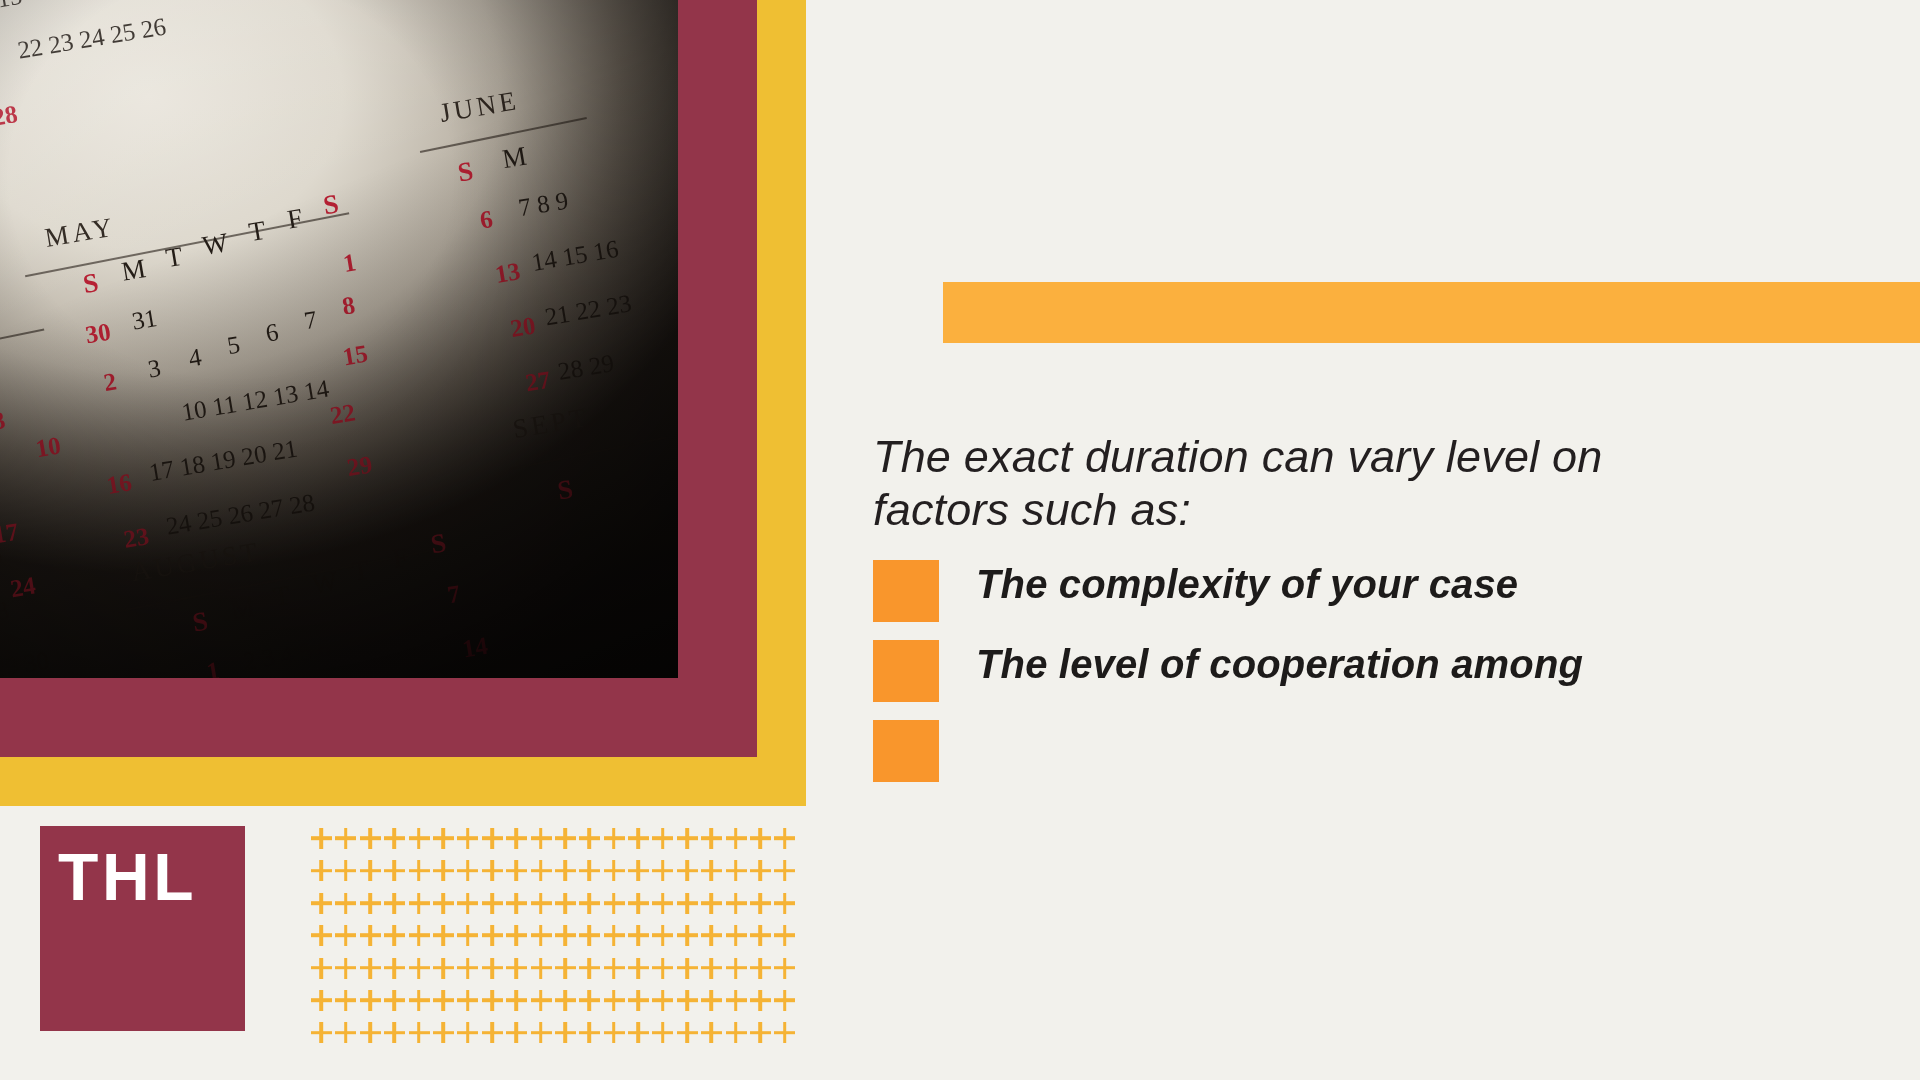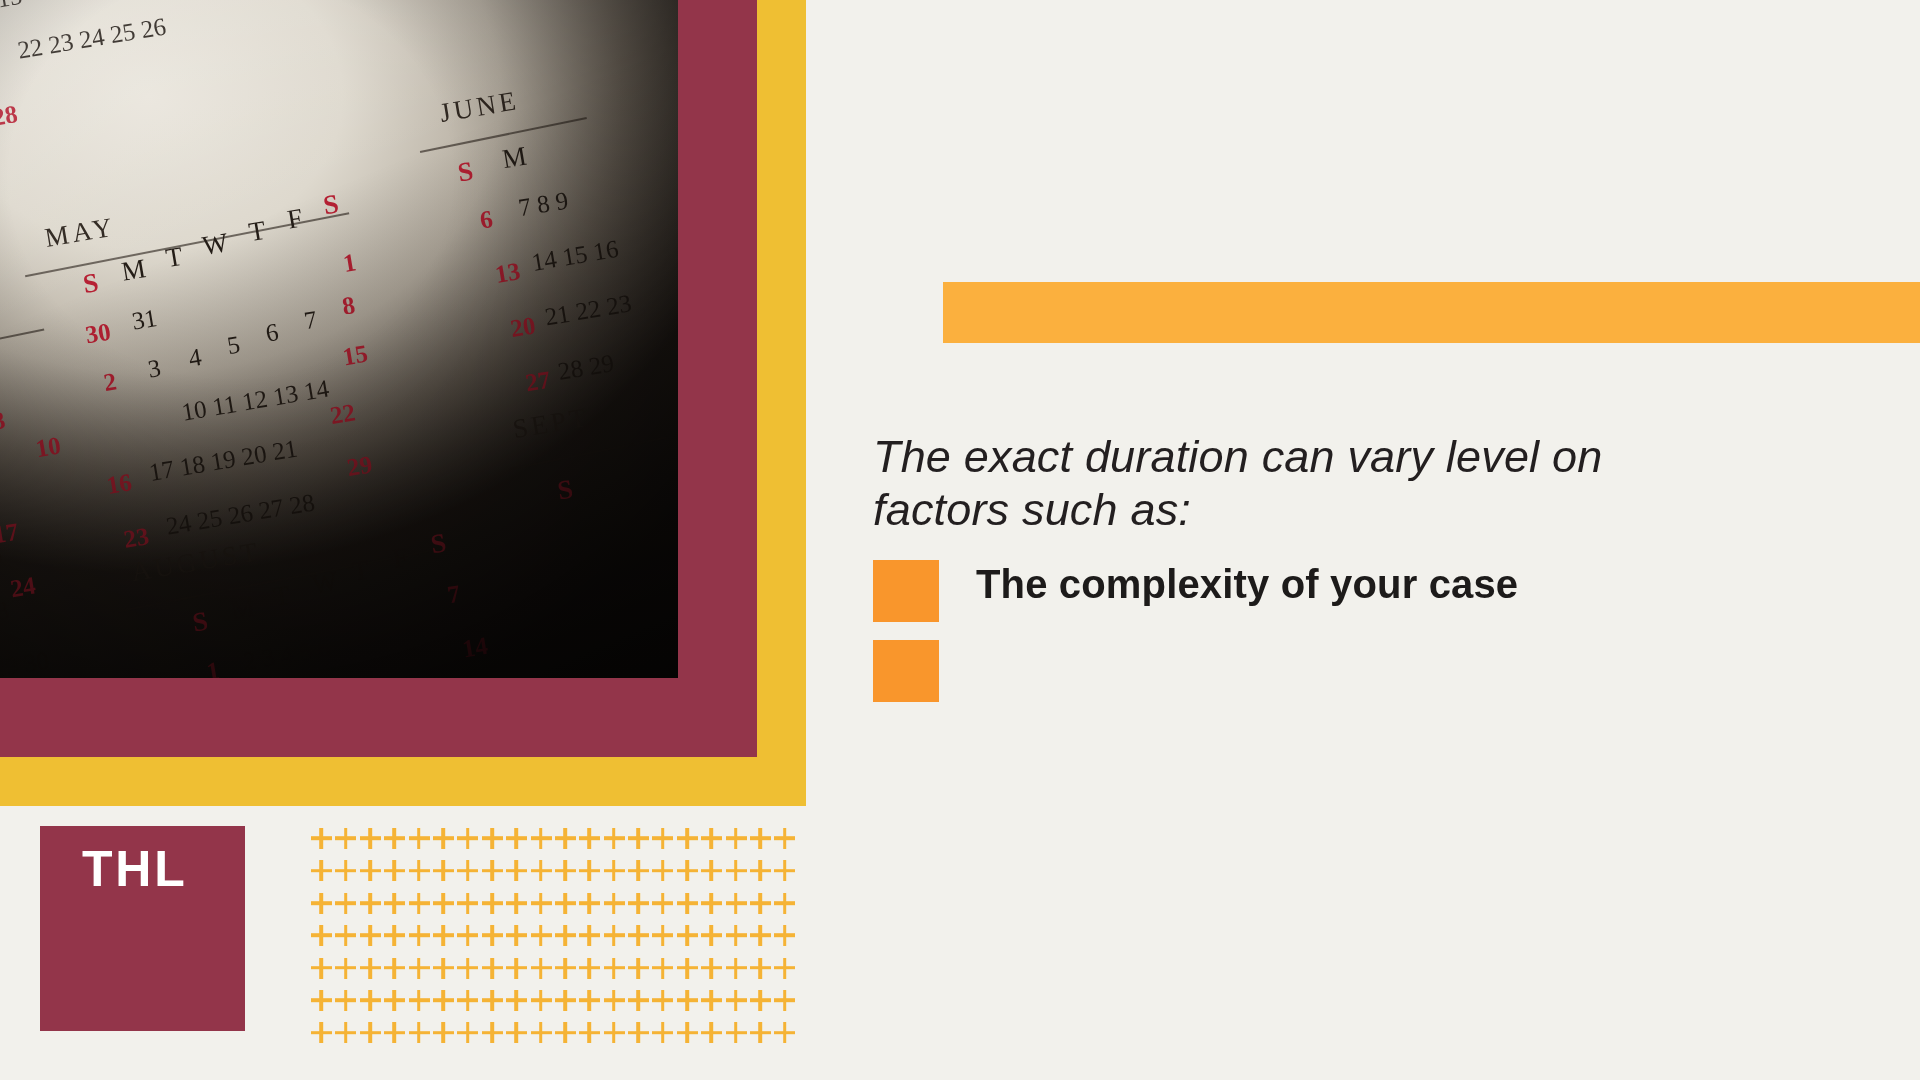--- a/index.html
+++ b/index.html
@@ -74,45 +74,44 @@
 
   
   .right-col{
     position:absolute; left:873px; top:430px; width:1010px;
   }
   .lede{
     font-style:italic; font-weight:400; color:#231f20;
     font-size:45px; line-height:1.18; letter-spacing:.004em;
     margin-bottom:22px; max-width:800px;
   }
-  .bullets{ list-style:none; }
+  .bullets{ list-style:none;font-style:italic; }
   .bullet-row{
     display:flex; align-items:flex-start; margin-bottom:16px;
   }
   .bullet-sq{
     flex:0 0 auto; width:66px; height:62px; background:#f9962c;
     margin-right:37px; margin-top:2px;
   }
   .bullet-sq.hidden{ visibility:hidden; }
   .bullet-txt{
     font-weight:700; font-size:40px; line-height:1.13; color:#1d1b1a;
     letter-spacing:.004em; padding-top:4px;
   }
 
   
   .logo-sq{
     position:absolute; left:40px; top:826px; width:205px; height:205px;
     background:#93354a;
   }
   .logo-sq .mark{
     position:absolute; left:18px; top:18px;
-    color:#ffffff; font-weight:700; font-size:50px;
+    color:#ffffff; font-weight:700; font-size:66px;
     letter-spacing:.055em; line-height:1;
     font-family:"Liberation Sans", sans-serif;
-    margin-left:24px;
   }
   .plus-grid{
     position:absolute; left:309px; top:826px;
     display:grid; grid-template-columns:repeat(20, 24.4px);
     grid-auto-rows:24.4px; row-gap:8px;
   }
   .plus{
     position:relative; width:24.4px; height:24.4px;
   }
   .plus::before, .plus::after{
@@ -225,20 +224,24 @@
 
   <div class="right-col">
     <p class="lede">The exact duration can vary level on factors such as:</p>
     <ul class="bullets" id="bullets">
         <li class="bullet-row">
           <span class="bullet-sq"></span>
           <span class="bullet-txt">The complexity of your case</span>
         </li>
         <li class="bullet-row">
           <span class="bullet-sq"></span>
+          <span class="bullet-txt">The level of cooperation among</span>
+        </li>
+        <li class="bullet-row">
+          <span class="bullet-sq"></span>
         </li>
       </ul>
   </div>
 
   <div class="logo-sq">
     <span class="mark">THL</span>
   </div>
   <div class="plus-grid" id="plusGrid">
       <span class="plus"></span>
       <span class="plus"></span>

